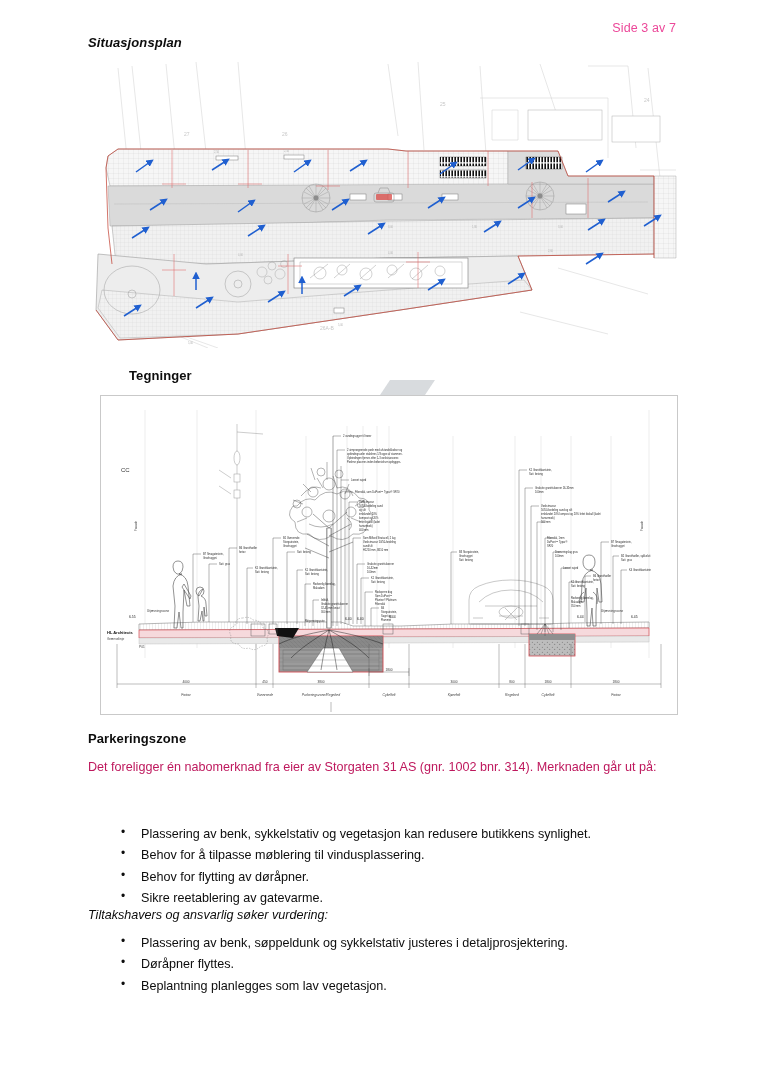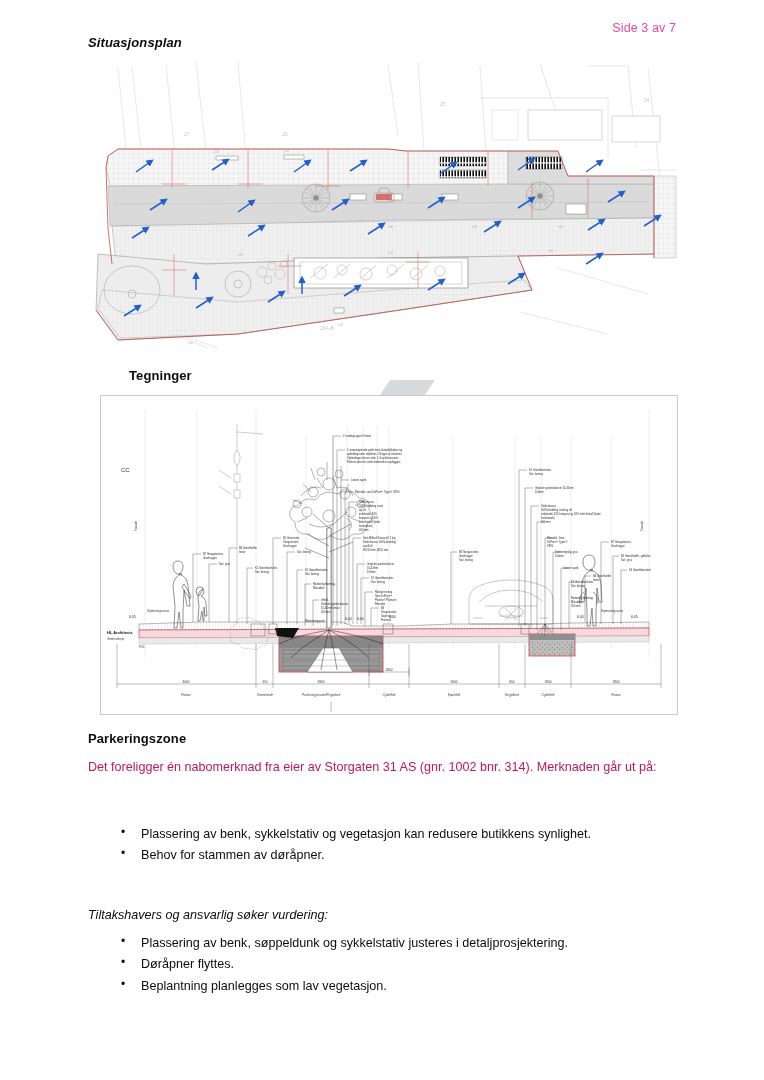--- a/index.html
+++ b/index.html
@@ -636,21 +636,23 @@
     <text x="515" y="300">Fortov</text>
   </g>
   <path d="M230 306 L230 316" stroke="#777" stroke-width="0.5"></path>
 </svg>
 </div>
 
 <div id="intro">Det foreligger én nabomerknad fra eier av Storgaten 31 AS (gnr. 1002 bnr. 314). Merknaden går ut på:</div>
 
 <ul class="bullets" id="bullets-1">
   <li>Plassering av benk, sykkelstativ og vegetasjon kan redusere butikkens synlighet.</li>
-  <li>Behov for stammen av døråpner.</li>
+  <li>Behov for å tilpasse møblering til vindusplassering.</li>
+  <li>Behov for flytting av døråpner.</li>
+  <li>Sikre reetablering av gatevarme.</li>
 </ul>
 
 <div id="sub-italic">Tiltakshavers og ansvarlig søker vurdering:</div>
 
 <ul class="bullets" id="bullets-2">
   <li>Plassering av benk, søppeldunk og sykkelstativ justeres i detaljprosjektering.</li>
   <li>Døråpner flyttes.</li>
   <li>Beplantning planlegges som lav vegetasjon.</li>
 </ul>
 

